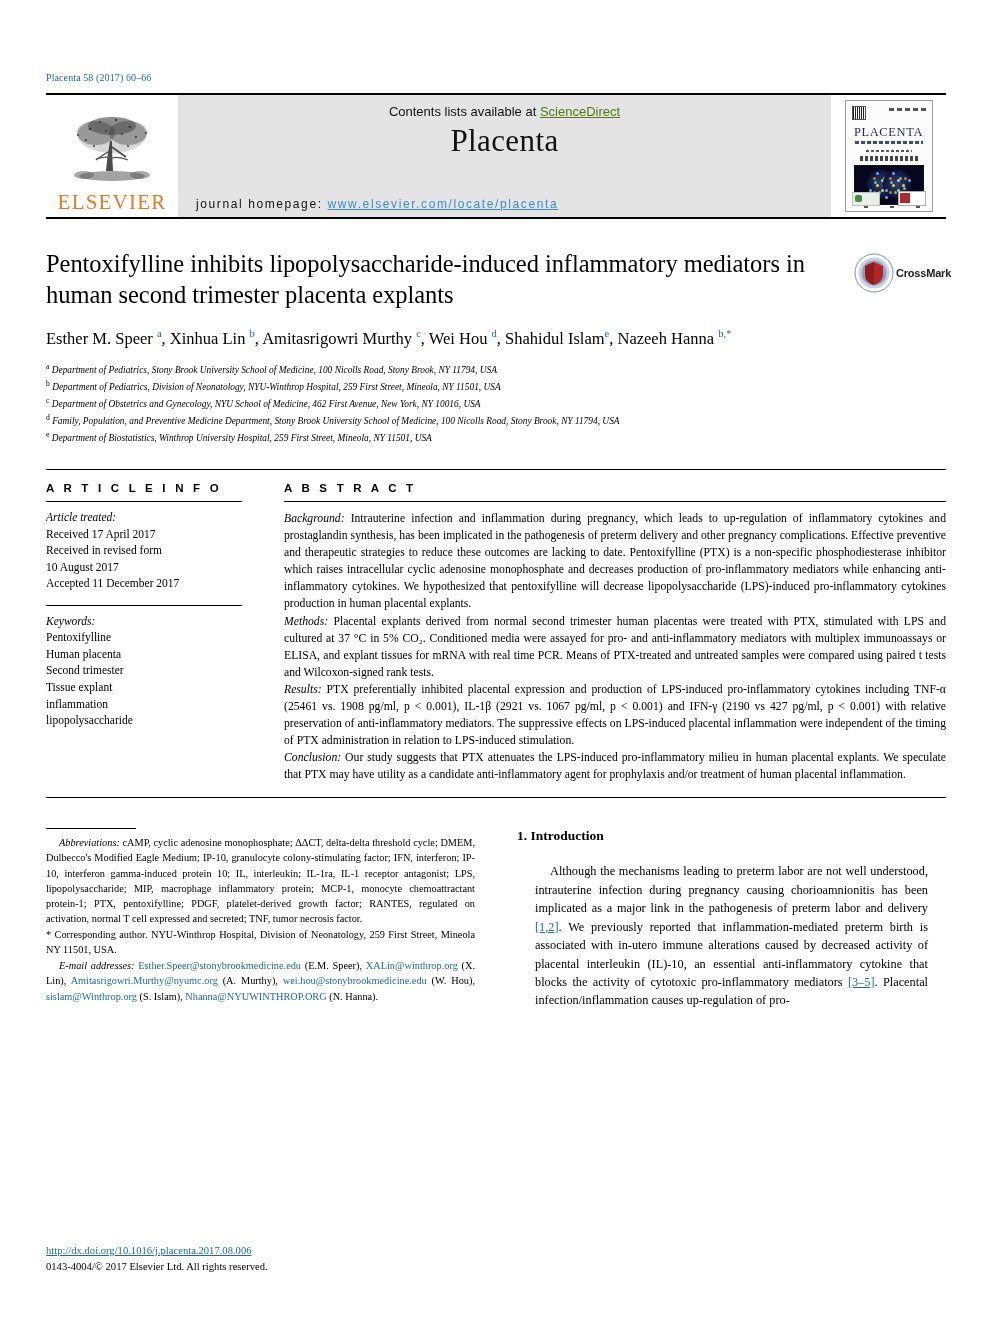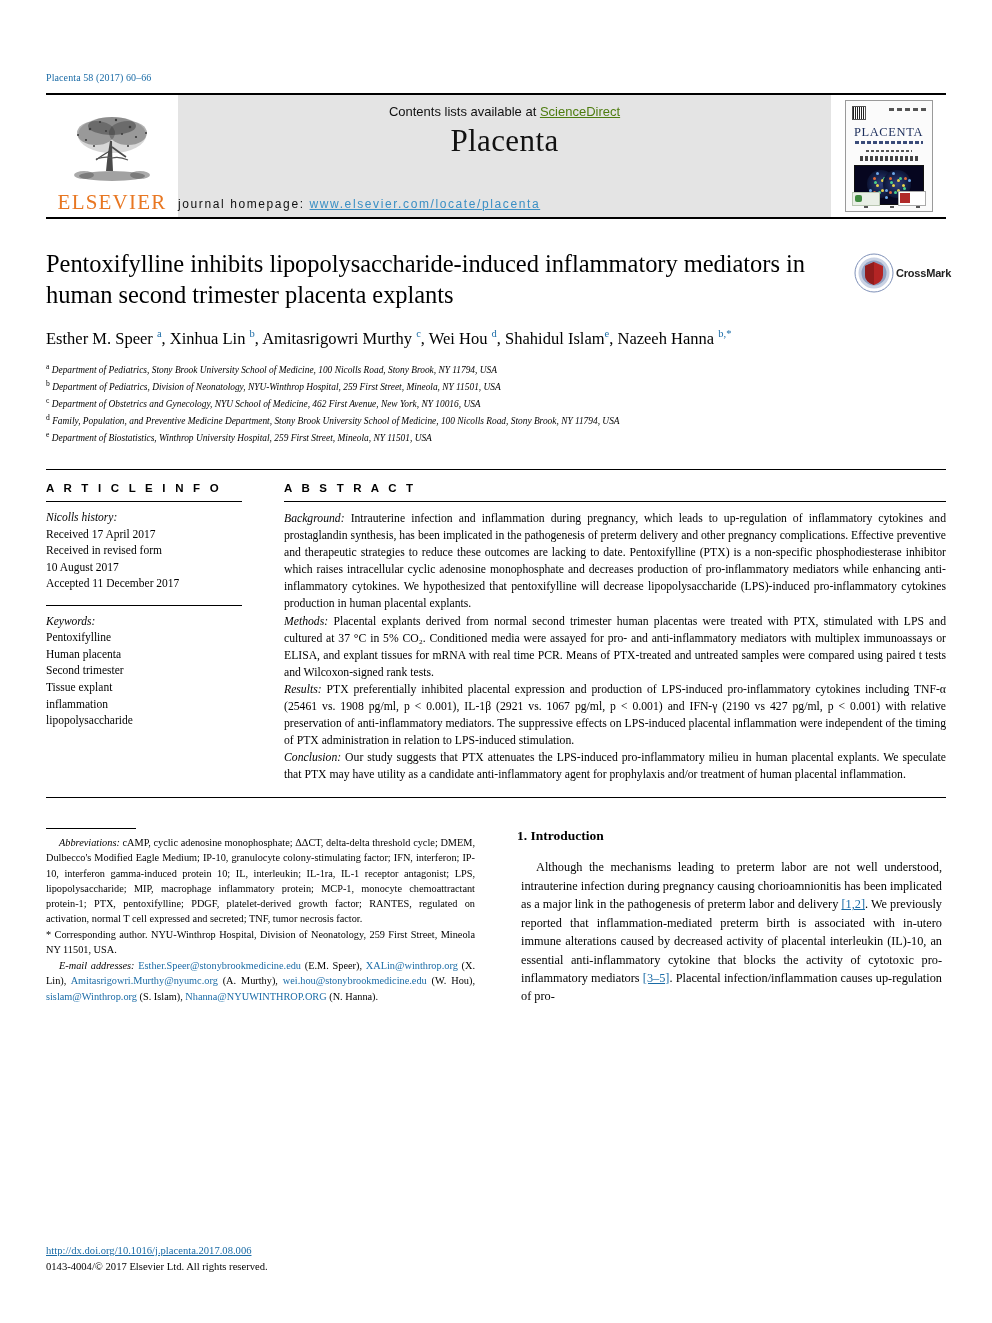--- a/index.html
+++ b/index.html
@@ -82,20 +82,21 @@
     letter-spacing: .4px;
     color: #111;
     margin-top: -4px;
   }
   .homepage-line {
     font-family: "Liberation Sans", sans-serif;
     font-size: 12px;
     letter-spacing: 1.6px;
     color: #111;
     align-self: flex-start;
+    padding-left: 18px;
     margin-top: 31px;
   }
   .homepage-line .url { color: #3a8fc4; }
   .cover-block {
     width: 115px;
     flex: 0 0 115px;
     display: flex;
     align-items: center;
     justify-content: center;
   }
@@ -256,21 +257,21 @@
     font-family: "Liberation Serif", serif;
     font-size: 13.5px;
     font-weight: bold;
     margin: 0 0 14px 0;
   }
   .intro-body {
     font-size: 12.3px;
     line-height: 1.50;
     text-align: justify;
   }
-  .intro-body p { margin: 4px; text-indent: 15px; }
+  .intro-body p { margin: 18px; text-indent: 15px; }
   .ref { color: #1a6ba6; }
 </style>
 </head>
 <body>
 
 <div class="page">
 
   <div class="running-head">Placenta 58 (2017) 60–66</div>
 
   <div class="masthead">
@@ -393,21 +394,21 @@
         <div><sup>e</sup> Department of Biostatistics, Winthrop University Hospital, 259 First Street, Mineola, NY 11501, USA</div>
       </div>
   </div>
 
   <div class="info-abstract">
 
     <div class="col-info">
       <div class="sec-head">A R T I C L E  I N F O</div>
       <div class="rule"></div>
       <div class="hist-block">
-        <div class="ital">Nicolls history:</div>
+        <div class="ital">Article treated:</div>
         <div id="history-lines">
             <div>Received 17 April 2017</div>
             <div>Received in revised form</div>
             <div>10 August 2017</div>
             <div>Accepted 11 December 2017</div>
           </div>
       </div>
       <div class="kw-sep"></div>
       <div class="kw-block">
         <div class="ital">Keywords:</div>

